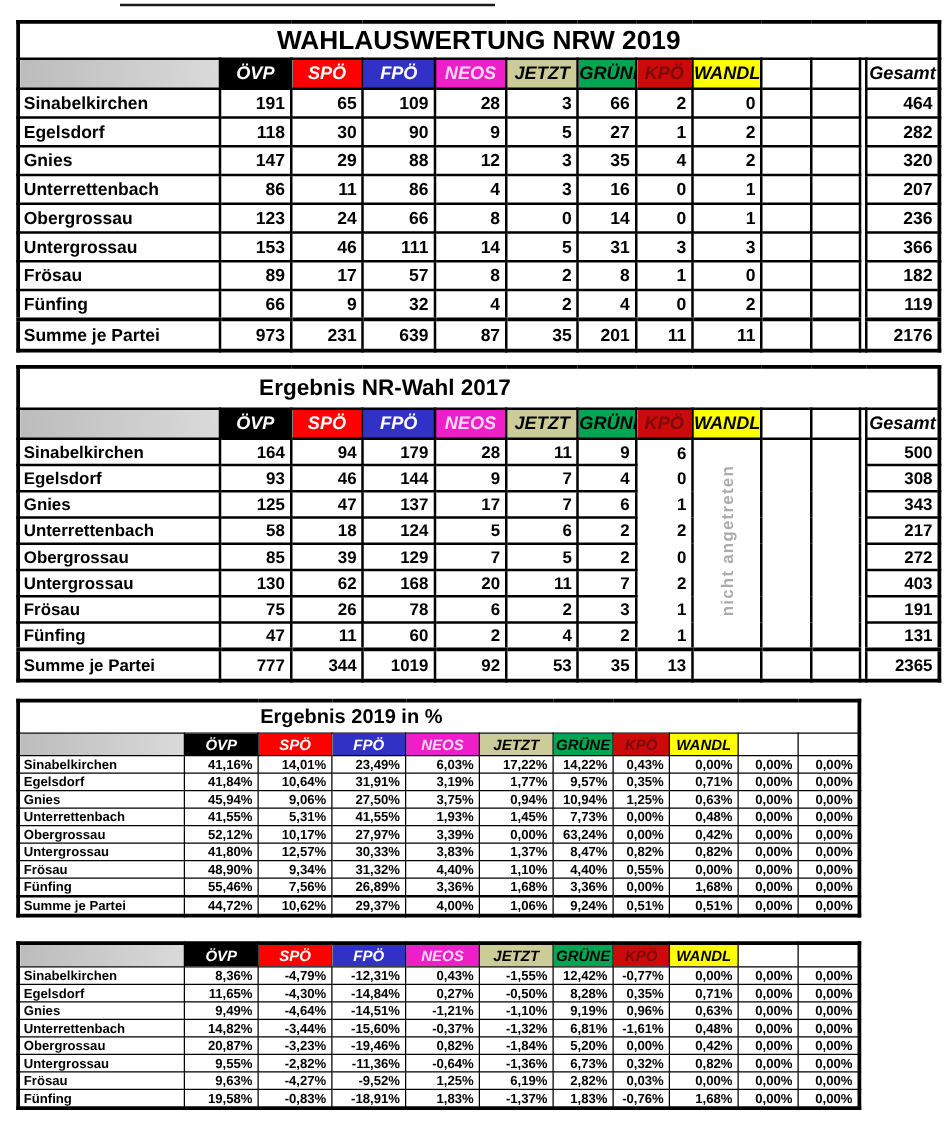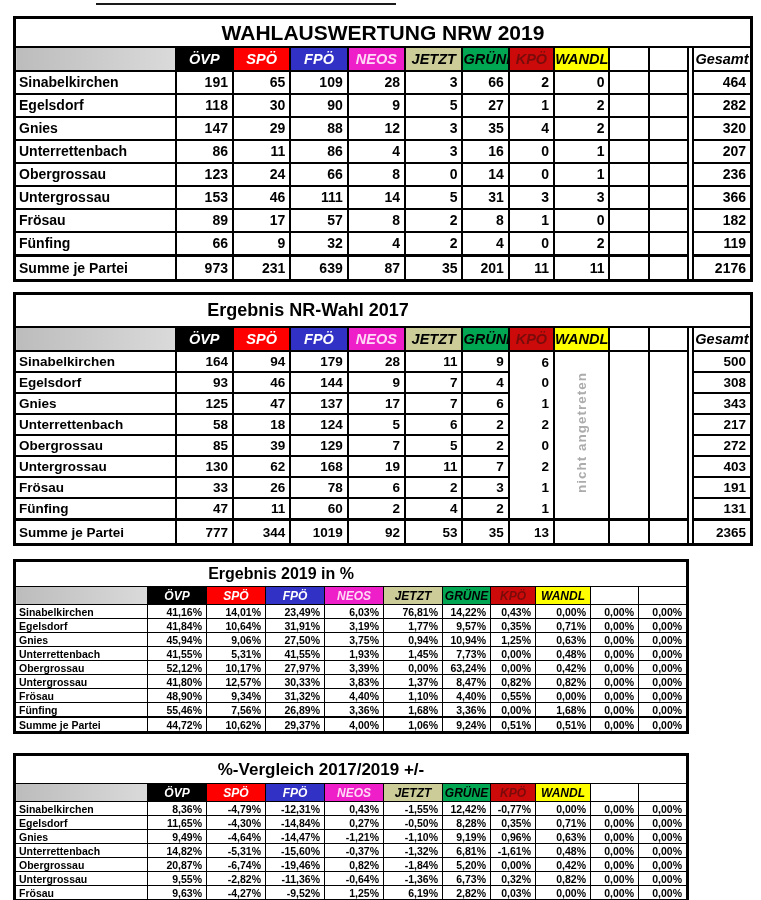--- a/index.html
+++ b/index.html
@@ -319,30 +319,30 @@
             <td class="val">2</td>
             <td class="val nohb">0</td>
             <td class="gap"></td>
             <td class="val gcol">272</td>
           </tr>
           <tr>
             <td class="rname">Untergrossau</td>
             <td class="val">130</td>
             <td class="val">62</td>
             <td class="val">168</td>
-            <td class="val">19</td>
+            <td class="val">20</td>
             <td class="val">11</td>
             <td class="val">7</td>
             <td class="val nohb">2</td>
             <td class="gap"></td>
             <td class="val gcol">403</td>
           </tr>
           <tr>
             <td class="rname">Frösau</td>
-            <td class="val">33</td>
+            <td class="val">75</td>
             <td class="val">26</td>
             <td class="val">78</td>
             <td class="val">6</td>
             <td class="val">2</td>
             <td class="val">3</td>
             <td class="val nohb">1</td>
             <td class="gap"></td>
             <td class="val gcol">191</td>
           </tr>
           <tr>
@@ -404,21 +404,21 @@
             <td class="phead" style="background: rgb(255, 255, 0); color: rgb(0, 0, 0);">WANDL</td>
             <td class="phead blankhead"></td>
             <td class="phead blankhead"></td>
           </tr>
           <tr>
             <td class="rname">Sinabelkirchen</td>
             <td class="val">41,16%</td>
             <td class="val">14,01%</td>
             <td class="val">23,49%</td>
             <td class="val">6,03%</td>
-            <td class="val">76,81%</td>
+            <td class="val">17,22%</td>
             <td class="val">14,22%</td>
             <td class="val">0,43%</td>
             <td class="val">0,00%</td>
             <td class="val">0,00%</td>
             <td class="val">0,00%</td>
           </tr>
           <tr>
             <td class="rname">Egelsdorf</td>
             <td class="val">41,84%</td>
             <td class="val">10,64%</td>
@@ -533,23 +533,20 @@
           <col style="width: 59px;">
           <col style="width: 59px;">
           <col style="width: 48px;">
           <col style="width: 45px;">
           <col style="width: 55px;">
           <col style="width: 48px;">
           <col style="width: 49px;">
         </colgroup>
         <tbody>
           <tr>
-            <td class="title" colspan="11">%-Vergleich 2017/2019 +/-</td>
-          </tr>
-          <tr>
             <td class="rowhead"></td>
             <td class="phead" style="background: rgb(0, 0, 0); color: rgb(255, 255, 255);">ÖVP</td>
             <td class="phead" style="background: rgb(255, 0, 0); color: rgb(255, 255, 255);">SPÖ</td>
             <td class="phead" style="background: rgb(49, 49, 198); color: rgb(255, 255, 255);">FPÖ</td>
             <td class="phead" style="background: rgb(238, 30, 201); color: rgb(255, 217, 245);">NEOS</td>
             <td class="phead" style="background: rgb(204, 204, 153); color: rgb(0, 0, 0);">JETZT</td>
             <td class="phead" style="background: rgb(0, 166, 81); color: rgb(0, 0, 0);">GRÜNE</td>
             <td class="phead" style="background: rgb(204, 10, 10); color: rgb(122, 11, 11);">KPÖ</td>
             <td class="phead" style="background: rgb(255, 255, 0); color: rgb(0, 0, 0);">WANDL</td>
             <td class="phead blankhead"></td>
@@ -578,46 +575,46 @@
             <td class="val">8,28%</td>
             <td class="val">0,35%</td>
             <td class="val">0,71%</td>
             <td class="val">0,00%</td>
             <td class="val">0,00%</td>
           </tr>
           <tr>
             <td class="rname">Gnies</td>
             <td class="val">9,49%</td>
             <td class="val">-4,64%</td>
-            <td class="val">-14,47%</td>
+            <td class="val">-14,51%</td>
             <td class="val">-1,21%</td>
             <td class="val">-1,10%</td>
             <td class="val">9,19%</td>
             <td class="val">0,96%</td>
             <td class="val">0,63%</td>
             <td class="val">0,00%</td>
             <td class="val">0,00%</td>
           </tr>
           <tr>
             <td class="rname">Unterrettenbach</td>
             <td class="val">14,82%</td>
-            <td class="val">-5,31%</td>
+            <td class="val">-3,44%</td>
             <td class="val">-15,60%</td>
             <td class="val">-0,37%</td>
             <td class="val">-1,32%</td>
             <td class="val">6,81%</td>
             <td class="val">-1,61%</td>
             <td class="val">0,48%</td>
             <td class="val">0,00%</td>
             <td class="val">0,00%</td>
           </tr>
           <tr>
             <td class="rname">Obergrossau</td>
             <td class="val">20,87%</td>
-            <td class="val">-6,74%</td>
+            <td class="val">-3,23%</td>
             <td class="val">-19,46%</td>
             <td class="val">0,82%</td>
             <td class="val">-1,84%</td>
             <td class="val">5,20%</td>
             <td class="val">0,00%</td>
             <td class="val">0,42%</td>
             <td class="val">0,00%</td>
             <td class="val">0,00%</td>
           </tr>
           <tr>

